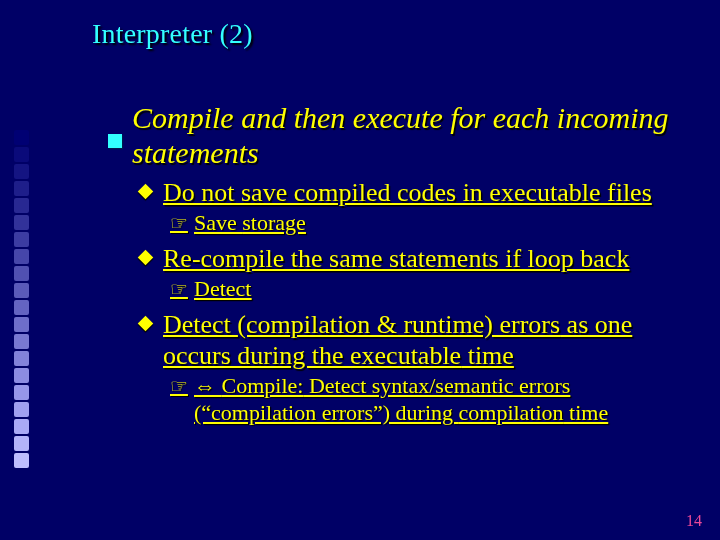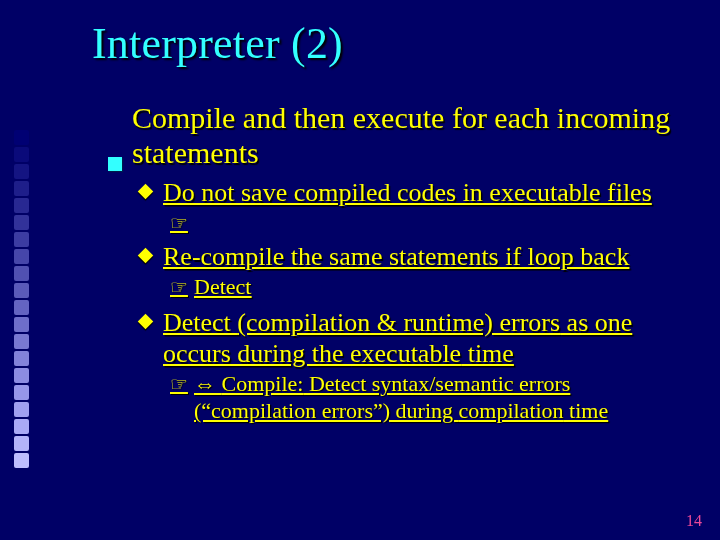--- a/index.html
+++ b/index.html
@@ -31,35 +31,36 @@
   }
   .deco-sq {
     width: 15px;
     height: 15px;
     border-radius: 2px;
   }
   .title {
     position: absolute;
     left: 92px;
     top: 18px;
-    font-size: 44px;
+    font-size: 28px;
     color: #33ffff;
     text-shadow: 2px 2px 2px #000;
     letter-spacing: 0.2px;
   }
   .content {
     position: absolute;
     left: 108px;
     top: 100px;
     width: 570px;
   }
   .b1 {
     display: flex;
-    align-items: flex-end;
+    align-items: center;
     margin-bottom: 4px;
+    font-style: italic;
   }
   .b1-mark {
     width: 14px;
     height: 14px;
     background: #33ffff;
     flex: 0 0 14px;
     margin-top: 12px;
     margin-right: 10px;
     box-shadow: 1px 1px 1px #001a4d;
   }
@@ -164,20 +165,21 @@
     </div>
 
     <div class="lvl2">
       <div class="b2">
         <div class="diamond"></div>
         <div class="b2-text">Do not save compiled codes in executable files</div>
       </div>
       <div class="lvl3">
         <div class="b3">
           <div class="b3-mark">☞</div>
+          <div class="b3-text"><span>Save </span><span class="u">storage</span></div>
         </div>
       </div>
 
       <div class="b2">
         <div class="diamond"></div>
         <div class="b2-text">Re-compile the same statements if loop back</div>
       </div>
       <div class="lvl3">
         <div class="b3">
           <div class="b3-mark">☞</div>

